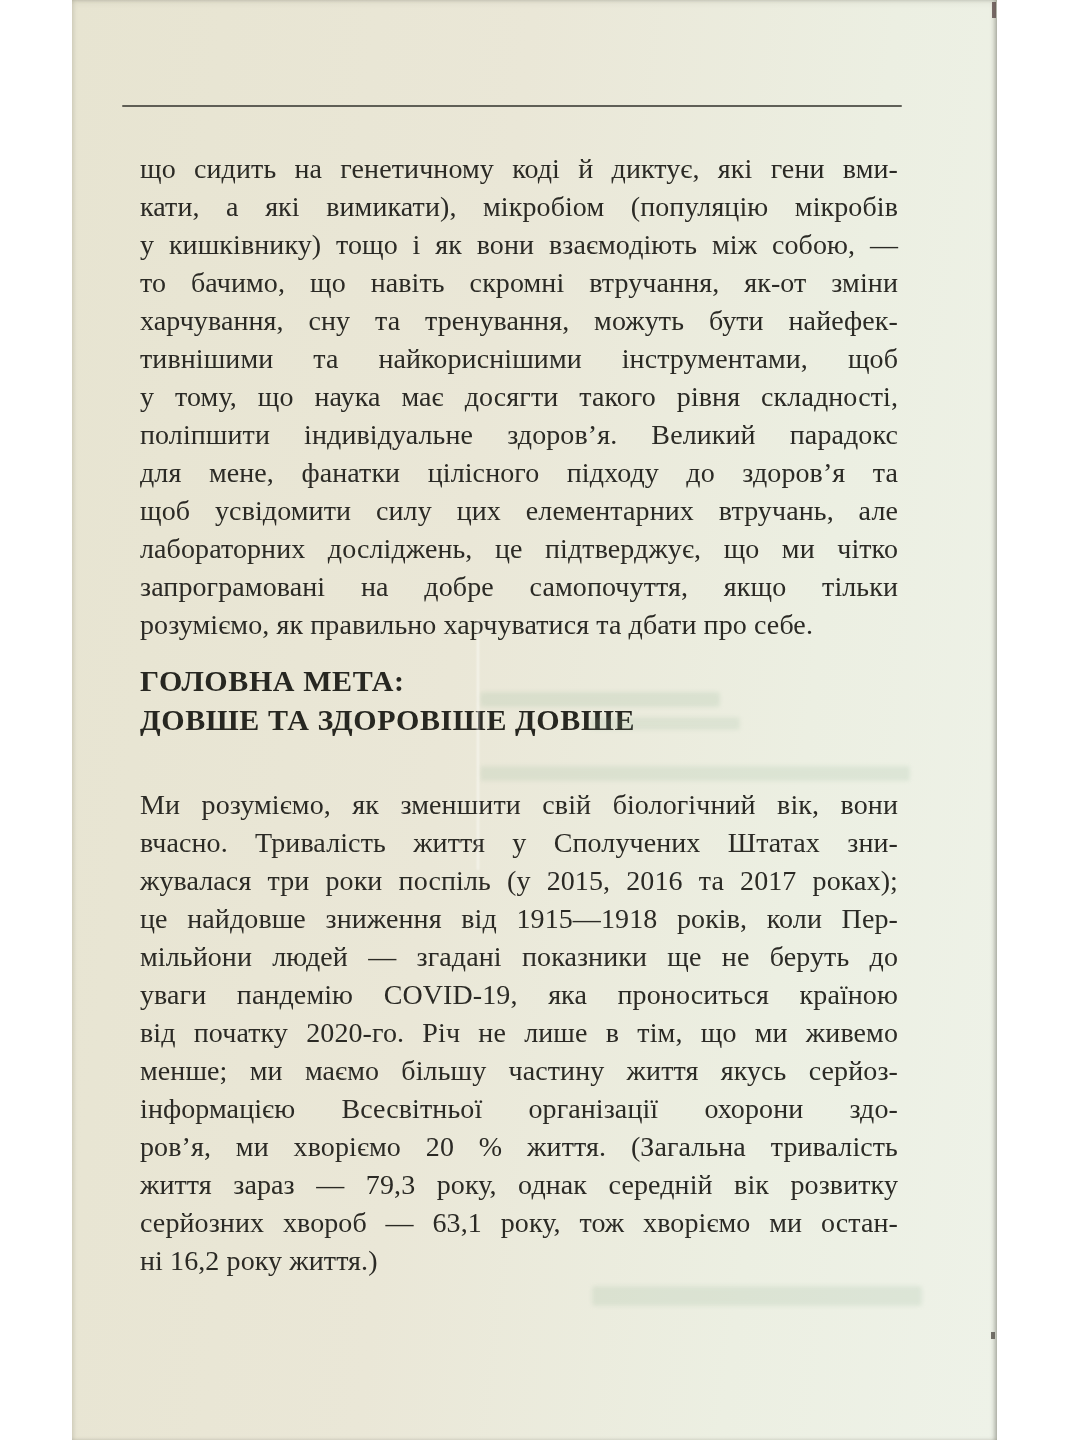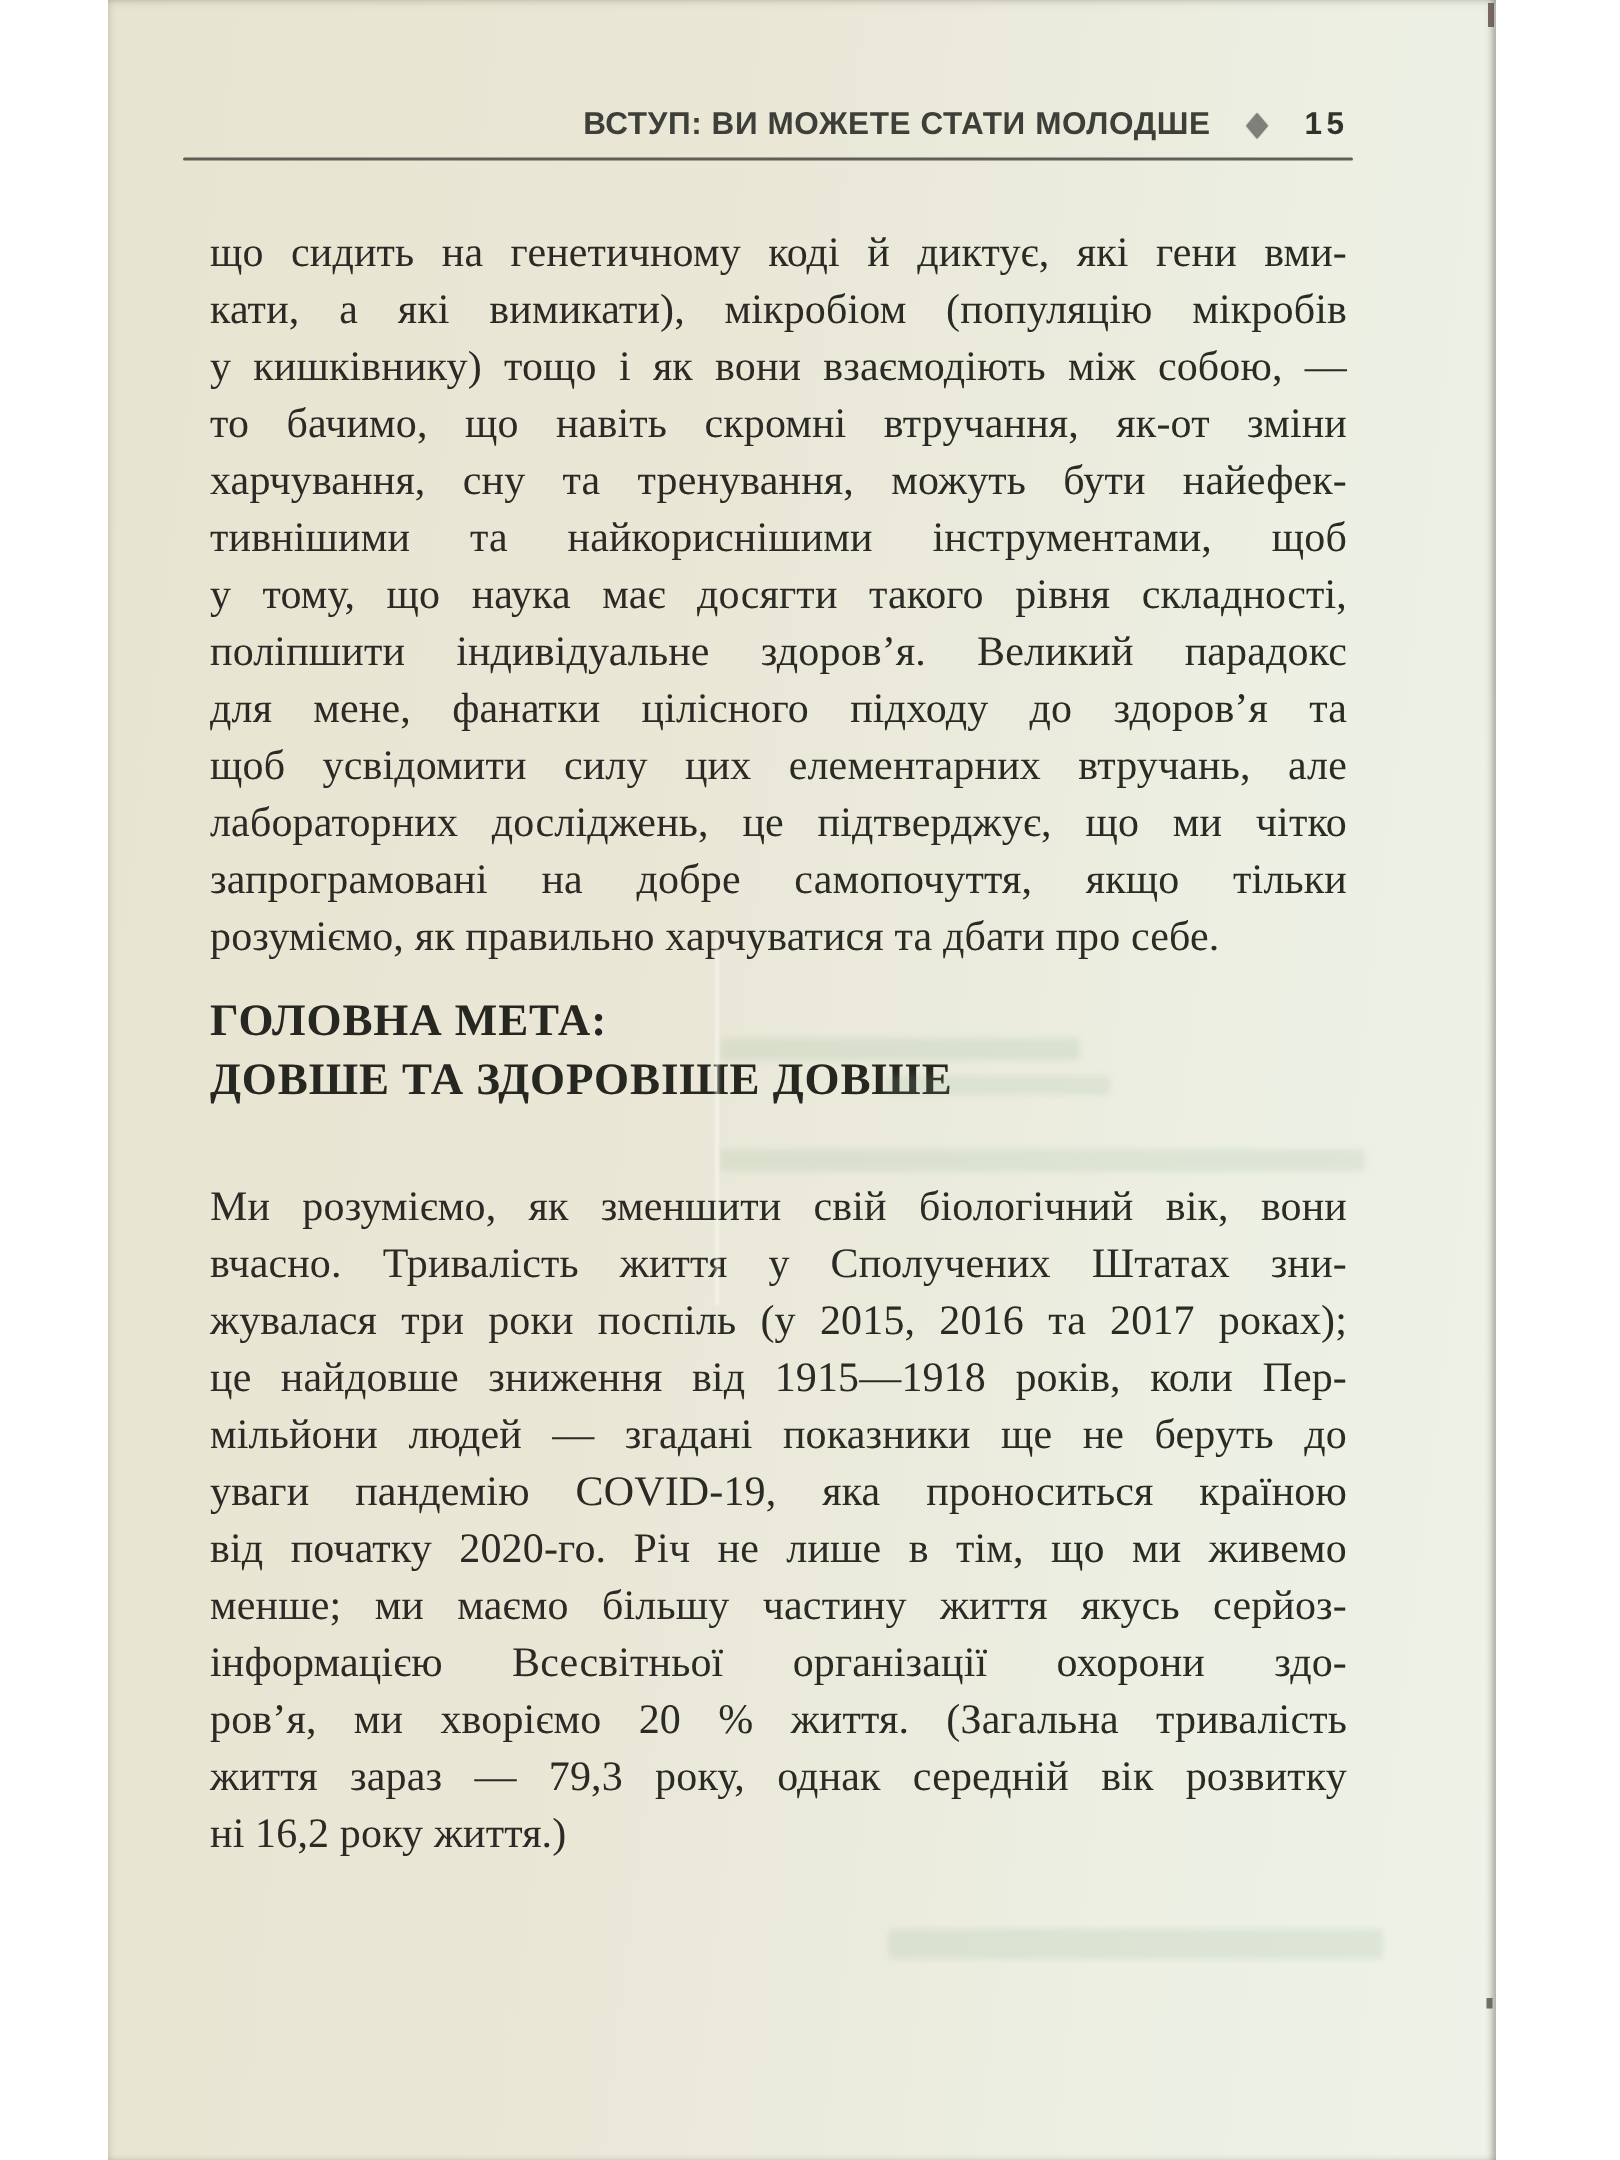--- a/index.html
+++ b/index.html
@@ -128,25 +128,20 @@
     right: 2px; top: 1332px; width: 4px; height: 7px;
     background: #55504a; opacity: 0.8;
   }
 </style>
 </head>
 <body>
 
 <div class="photo">
   <div class="page">
 
-    <div class="running-head">
-      <span class="rh-title">ВСТУП: ВИ МОЖЕТЕ СТАТИ МОЛОДШЕ</span>
-      <span class="diamond">◆</span>
-      <span class="page-num">15</span>
-    </div>
 
     <div class="rule"></div>
 
     <div class="textcol para para1">
         <div class="line">що сидить на генетичному коді й диктує, які гени вми-</div>
         <div class="line">кати, а які вимикати), мікробіом (популяцію мікробів</div>
         <div class="line">у кишківнику) тощо і як вони взаємодіють між собою, —</div>
         <div class="line">то бачимо, що навіть скромні втручання, як-от зміни</div>
         <div class="line">харчування, сну та тренування, можуть бути найефек-</div>
         <div class="line">тивнішими та найкориснішими інструментами, щоб</div>
@@ -169,20 +164,21 @@
         <div class="line">вчасно. Тривалість життя у Сполучених Штатах зни-</div>
         <div class="line">жувалася три роки поспіль (у 2015, 2016 та 2017 роках);</div>
         <div class="line">це найдовше зниження від 1915—1918 років, коли Пер-</div>
         <div class="line">мільйони людей — згадані показники ще не беруть до</div>
         <div class="line">уваги пандемію COVID-19, яка проноситься країною</div>
         <div class="line">від початку 2020-го. Річ не лише в тім, що ми живемо</div>
         <div class="line">менше; ми маємо більшу частину життя якусь серйоз-</div>
         <div class="line">інформацією Всесвітньої організації охорони здо-</div>
         <div class="line">ров’я, ми хворіємо 20 % життя. (Загальна тривалість</div>
         <div class="line">життя зараз — 79,3 року, однак середній вік розвитку</div>
+        <div class="line">серйозних хвороб — 63,1 року, тож хворіємо ми остан-</div>
         <div class="line">ні 16,2 року життя.)</div>
       </div>
 
     <div class="ghost ghost-a"></div>
     <div class="ghost ghost-a2"></div>
     <div class="ghost ghost-b"></div>
     <div class="ghost ghost-c"></div>
     <div class="crease"></div>
     <div class="speck-tr"></div>
     <div class="speck-br"></div>

